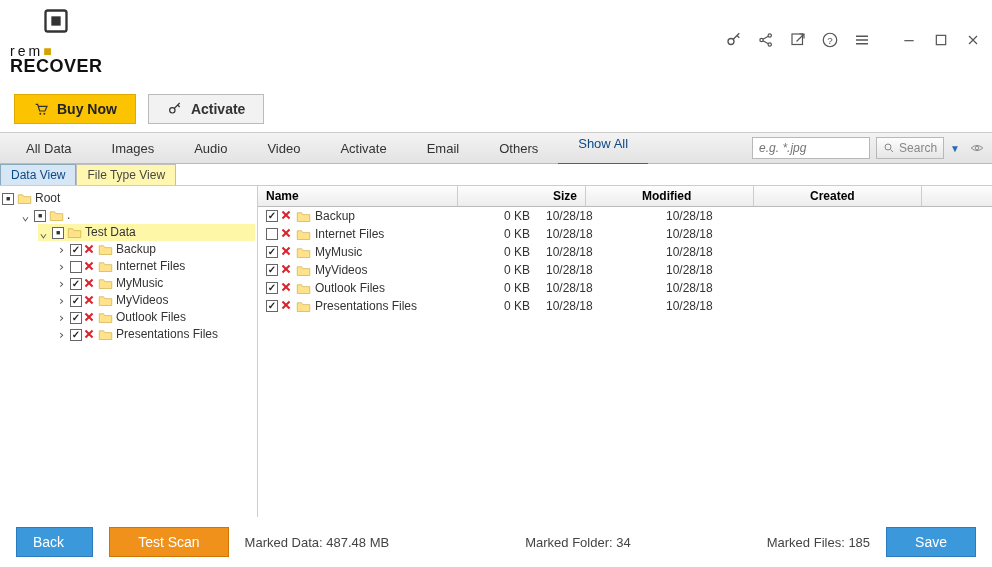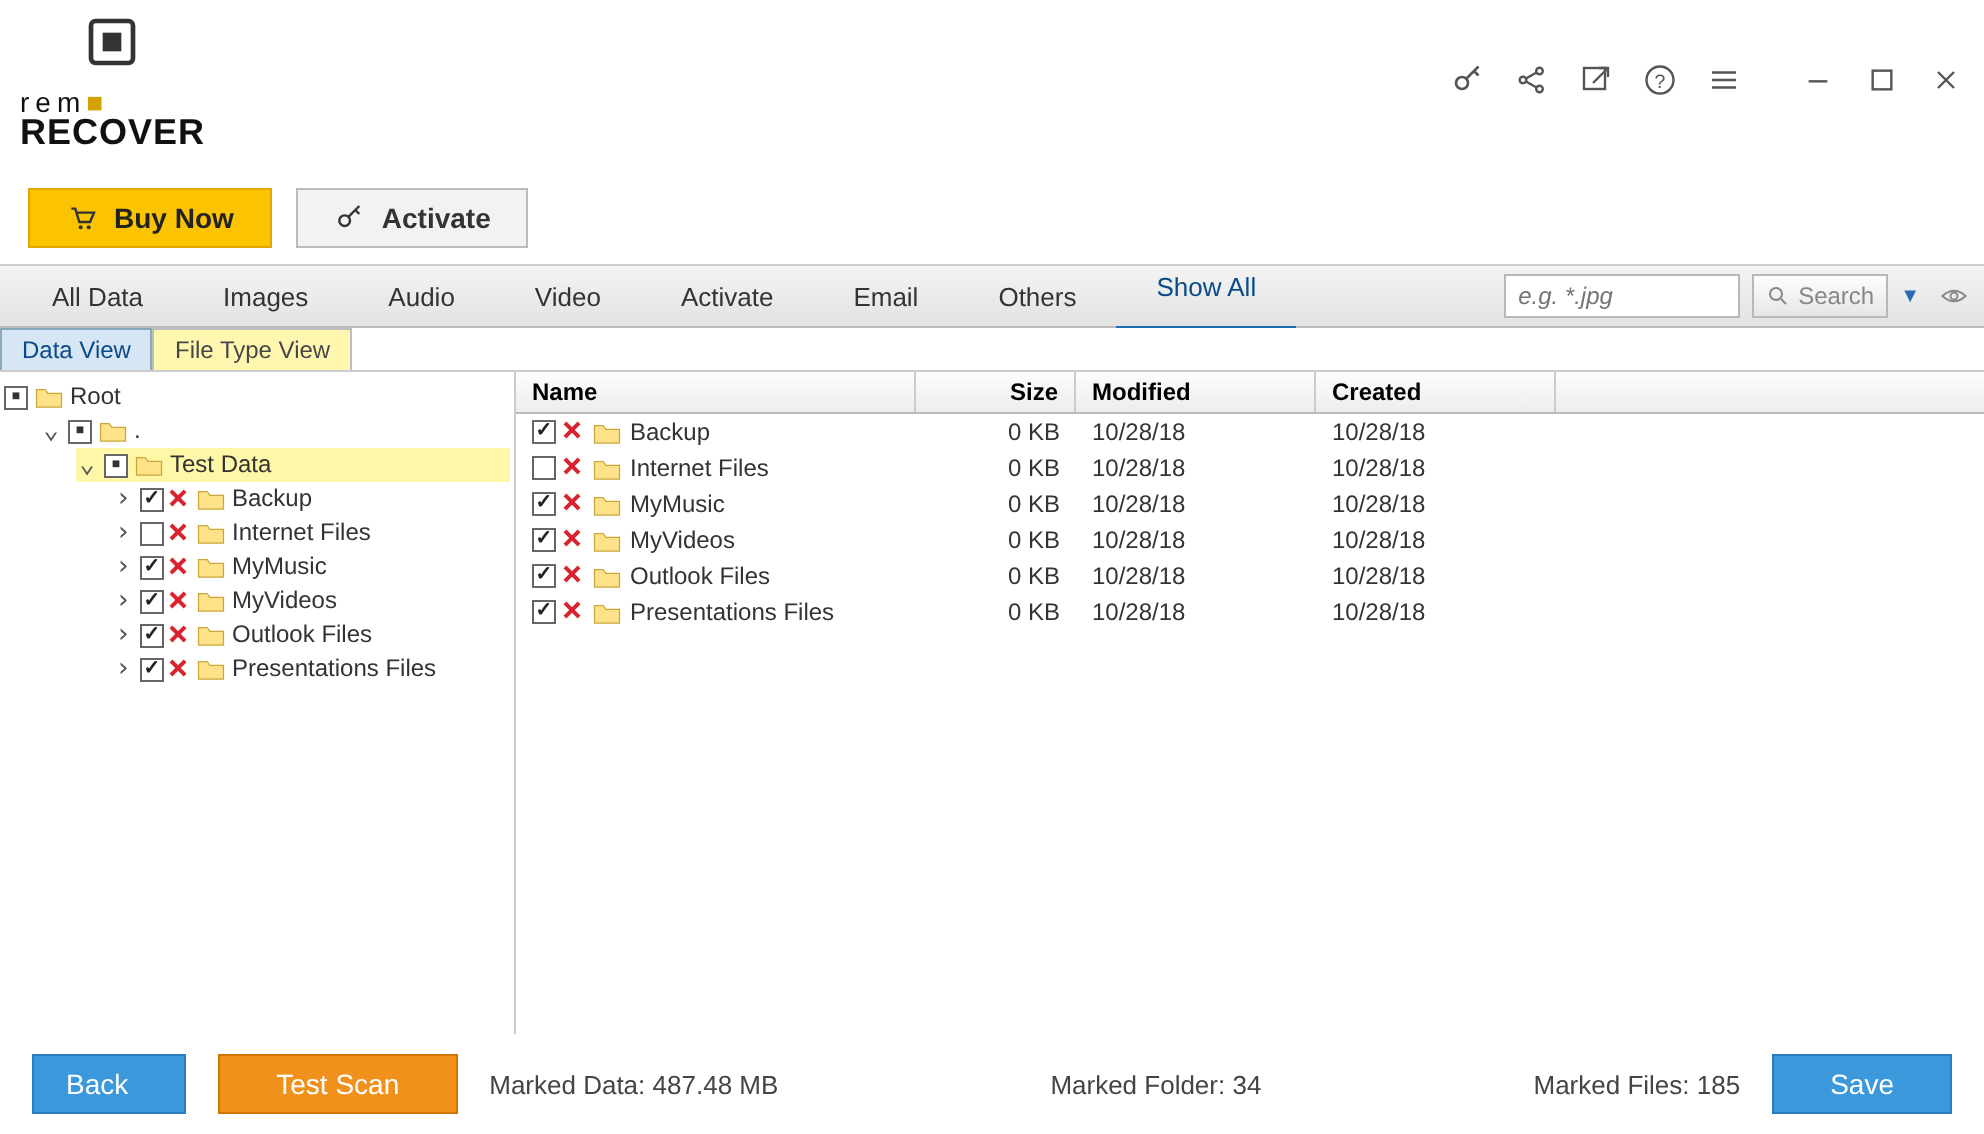--- a/index.html
+++ b/index.html
@@ -56,21 +56,21 @@
   .chk.on::after { content:"✓"; font-size:10px; color:#222; font-weight:bold;}
   .fldr { display:inline-flex; align-items:center; position:relative;}
   .fldr svg { width:15px; height:13px;}
   .redx { width:8px; height:8px; position:relative; margin-right:2px;}
   .redx::before, .redx::after { content:""; position:absolute; left:3px; top:-2px; width:2px; height:10px; background:#d9232d;}
   .redx::before { transform:rotate(45deg);} .redx::after { transform:rotate(-45deg);}
   .sel { background: #fff7a8; }
 
   
   .listview { flex:1; display:flex; flex-direction:column; background:#fff; min-width:0;}
-  .listhead { display:flex; border-bottom:1px solid #bbb; background: linear-gradient(#fdfdfd,#ededed); font-size:12px; color:#000; font-weight:600;}
+  .listhead { display:flex; border-bottom:1px solid #bbb; background: linear-gradient(#fdfdfd,#ededed); font-size:12px; color:#000; font-weight:600;gap:48px;}
   .listhead .col { padding: 3px 8px; border-right:1px solid #ccc;}
   .col-name { flex: 0 0 200px; }
   .col-size { flex: 0 0 80px; text-align:right;}
   .col-mod  { flex: 0 0 120px; }
   .col-cre  { flex: 0 0 120px; }
   .listbody { flex:1; overflow-y:auto;}
   .listrow { display:flex; align-items:center; font-size:12px; line-height:18px;}
   .listrow .col { padding: 0 8px;}
   .listrow .col-name { display:flex; align-items:center; gap:4px;}
 

